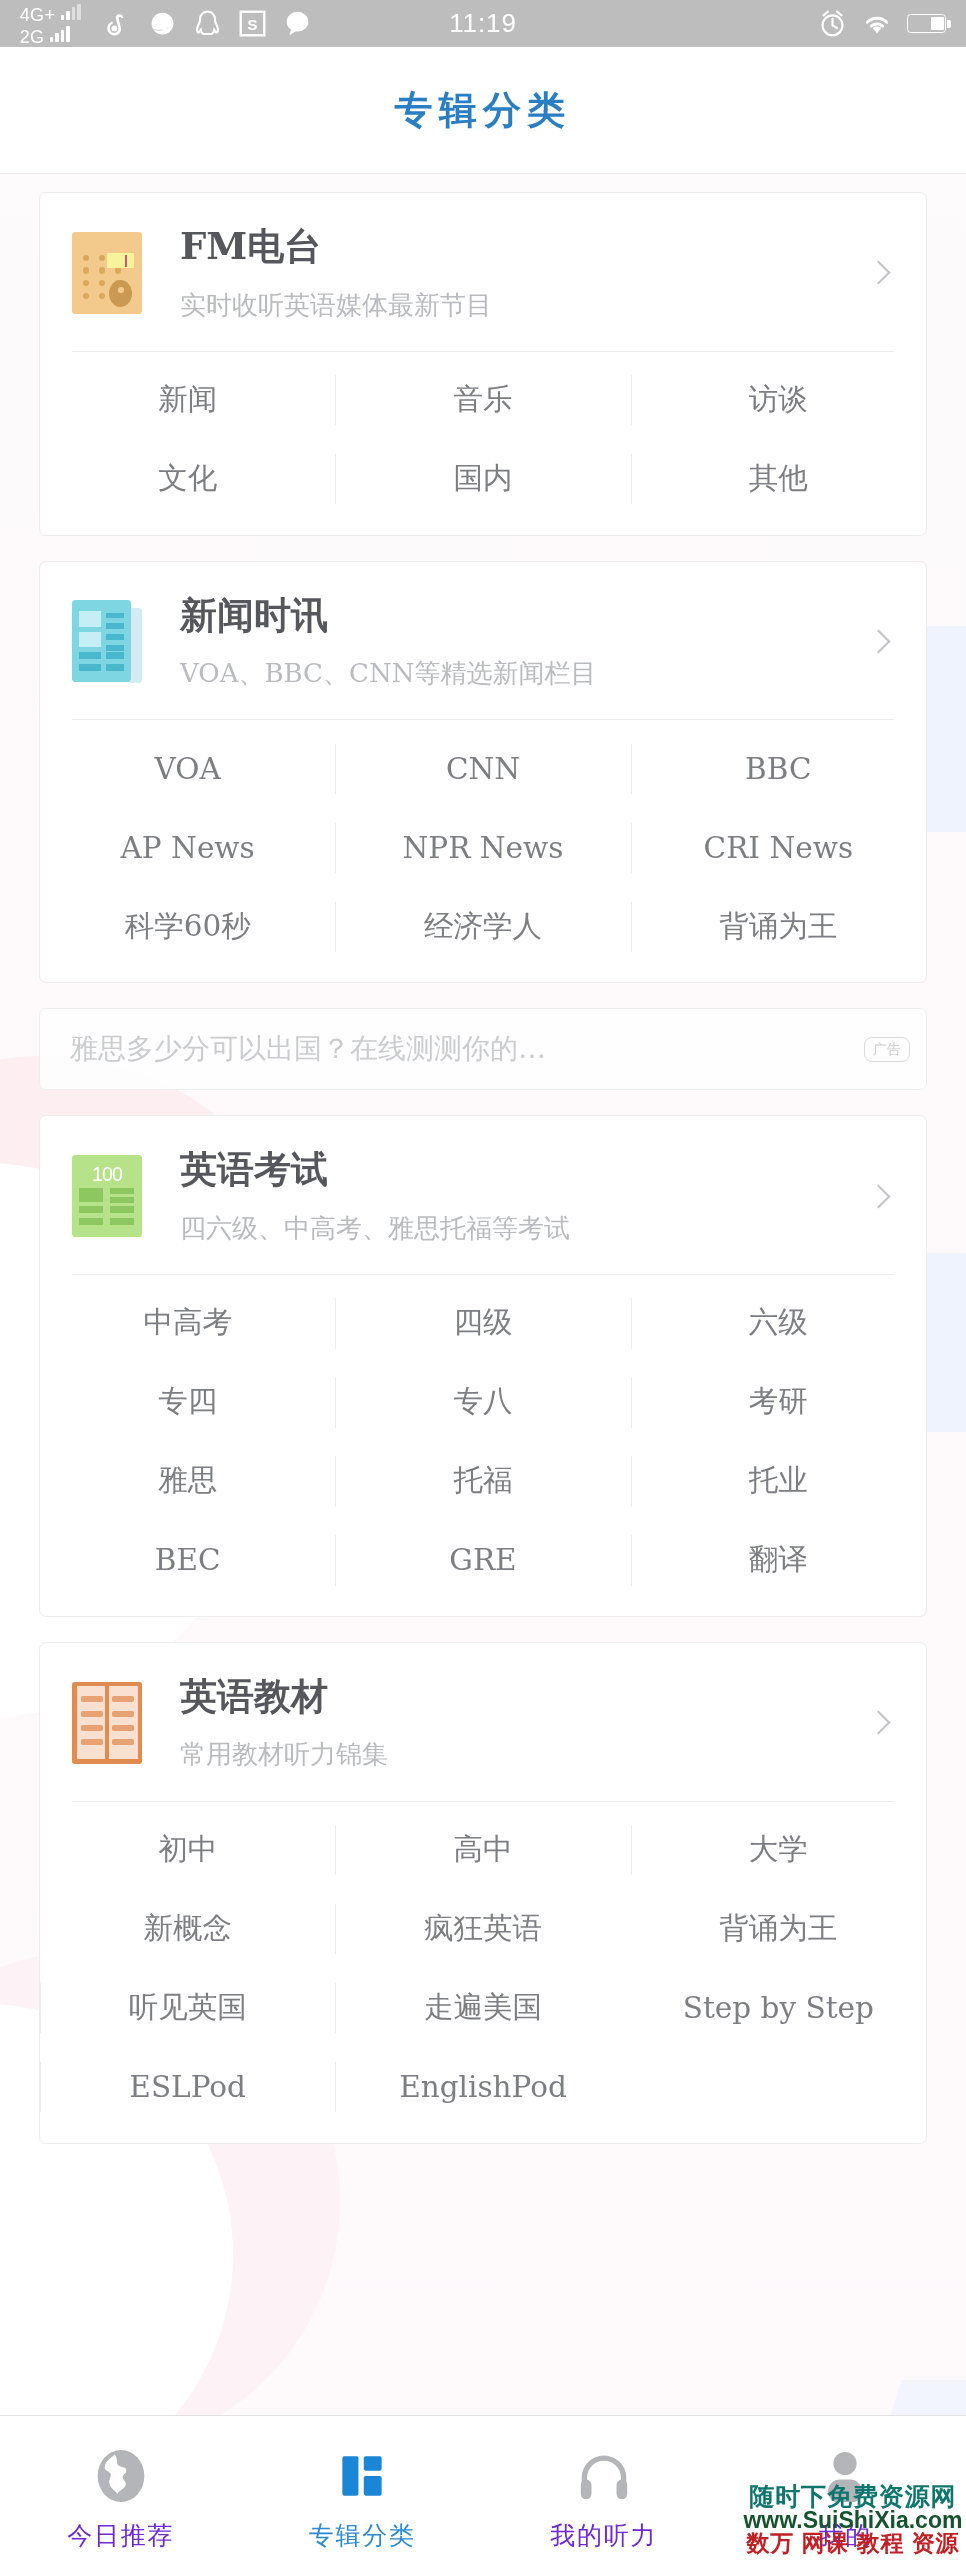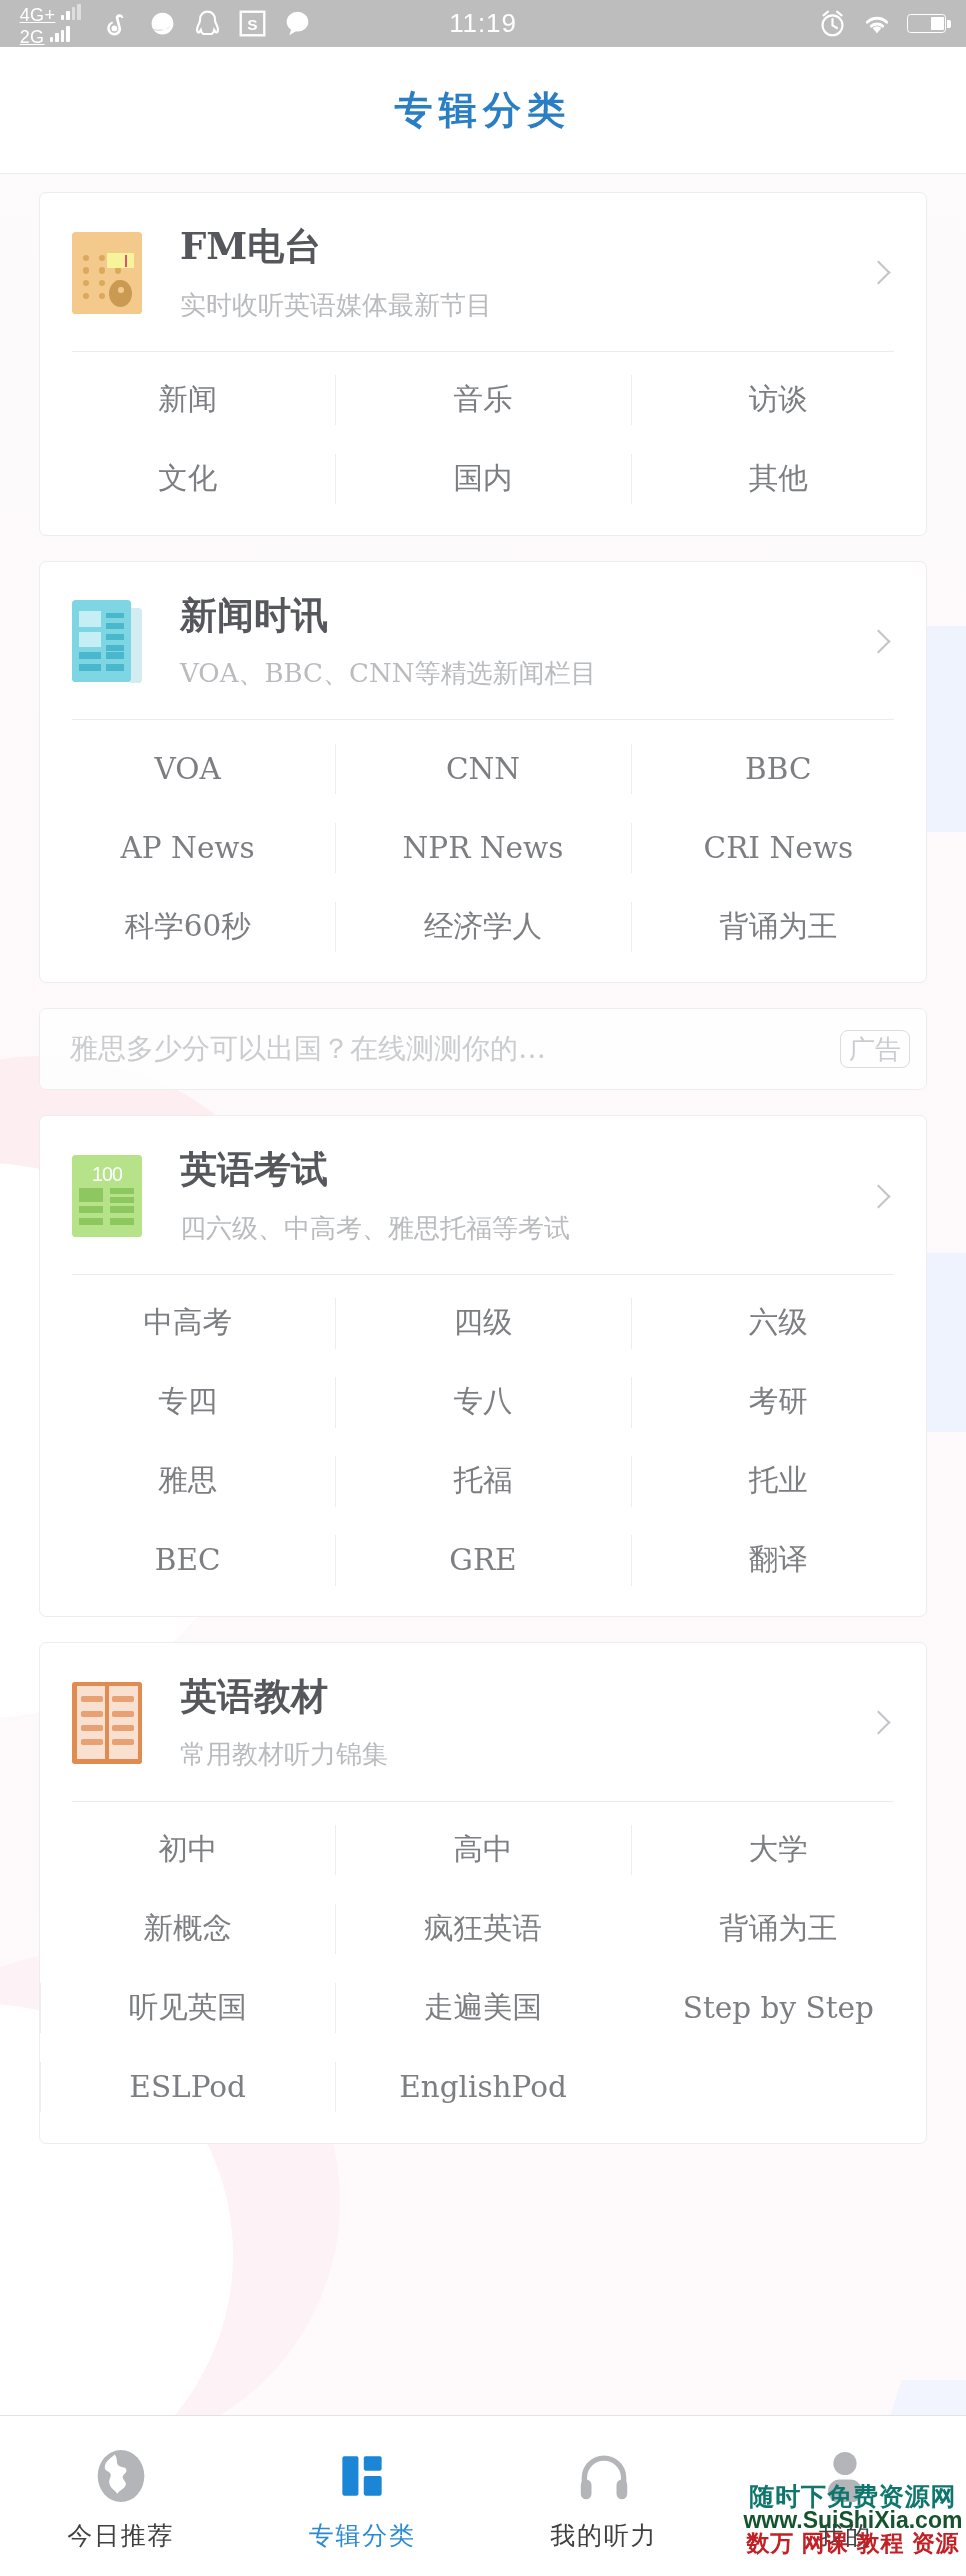--- a/index.html
+++ b/index.html
@@ -47,21 +47,20 @@
     opacity:.75;
   }
 
   
   #status-bar {
     position:relative; z-index:5;
     height:47px; background:#bdbdbd;
     display:flex; align-items:center;
     padding:0 19.7px;
     color:#ffffff;
-    text-decoration:underline;
   }
   .net-block { display:flex; flex-direction:column; justify-content:center; line-height:1; margin-right:9px; }
   .net-row { display:flex; align-items:flex-end; height:22.4px; }
   .net-label { font-size:18px; letter-spacing:0.4px; font-weight:400; }
   .bars { display:flex; align-items:flex-end; gap:1.8px; margin-left:5.4px; margin-bottom:3.6px; }
   .bars i { display:block; width:3.6px; background:#fff; border-radius:0.9px; }
   .bars.b4 i:nth-child(1){height:5.4px;} .bars.b4 i:nth-child(2){height:9px;}
   .bars.b4 i:nth-child(3){height:12.5px;opacity:.5;} .bars.b4 i:nth-child(4){height:16px;opacity:.5;}
   .bars.b2 i:nth-child(1){height:5.4px;} .bars.b2 i:nth-child(2){height:9px;}
   .bars.b2 i:nth-child(3){height:12.5px;} .bars.b2 i:nth-child(4){height:16px;}
@@ -175,39 +174,39 @@
     opacity:.92;
   }
   #ad-text {
     flex:1 1 auto; min-width:0;
     font-family:"DejaVu Serif","Liberation Serif",serif;
     font-size:28px; color:#c7c9cc; white-space:nowrap; overflow:hidden;
   }
   #ad-tag {
     flex:0 0 auto; border:0.9px solid #d8dadd; border-radius:8px;
     padding:3.6px 8px; font-family:"DejaVu Serif","Liberation Serif",serif;
-    font-size:26px; color:#c7c9cc; line-height:1.1;
+    font-size:14px; color:#c7c9cc; line-height:1.1;
   }
 
   
   #bottom-nav {
     position:absolute; left:0; bottom:0; z-index:6;
     width:966px; height:161px; background:#ffffff;
     border-top:0.9px solid #e3e3e3;
     display:flex;
   }
   .nav-item {
     flex:1 1 25%;
     display:flex; flex-direction:column; align-items:center; justify-content:center;
     padding-top:7.2px;
   }
   .nav-ic { height:57px; display:flex; align-items:center; justify-content:center; margin-bottom:14.3px; }
   .nav-label {
     font-family:"DejaVu Serif","Liberation Serif",serif;
-    font-size:25px; color:#404040; letter-spacing:1.8px;
+    font-size:25px; color:#6d28d9; letter-spacing:1.8px;
   }
   .nav-item.active .nav-label { color:#2a8ad4; }
 
   
   #watermark {
     position:absolute; right:3.6px; bottom:19.7px; z-index:9;
     text-align:center; line-height:1.04;
     font-family:"Liberation Sans",sans-serif; font-weight:bold;
   }
   #wm-1 { font-size:25px; color:#0f766e; letter-spacing:0.9px; }

